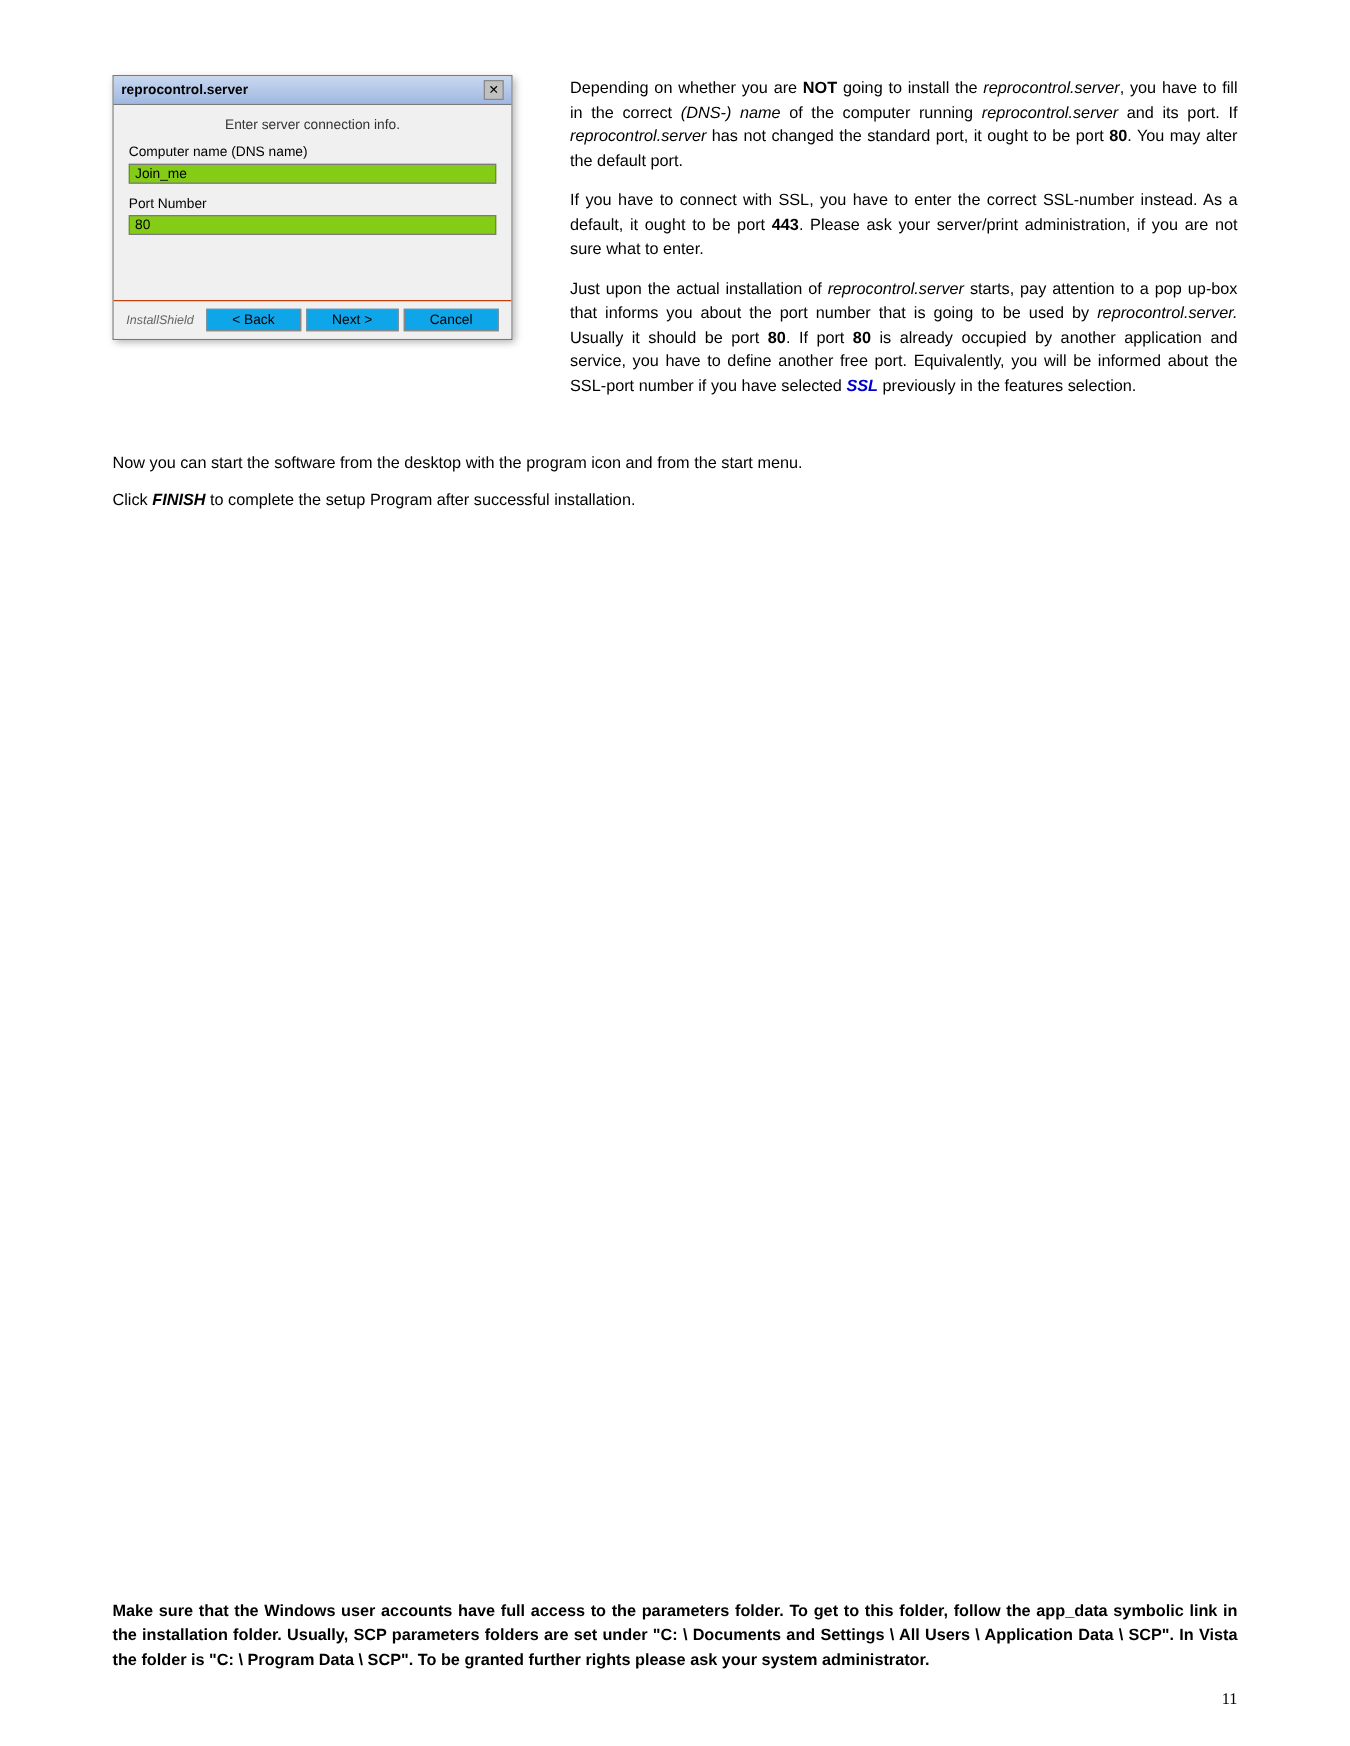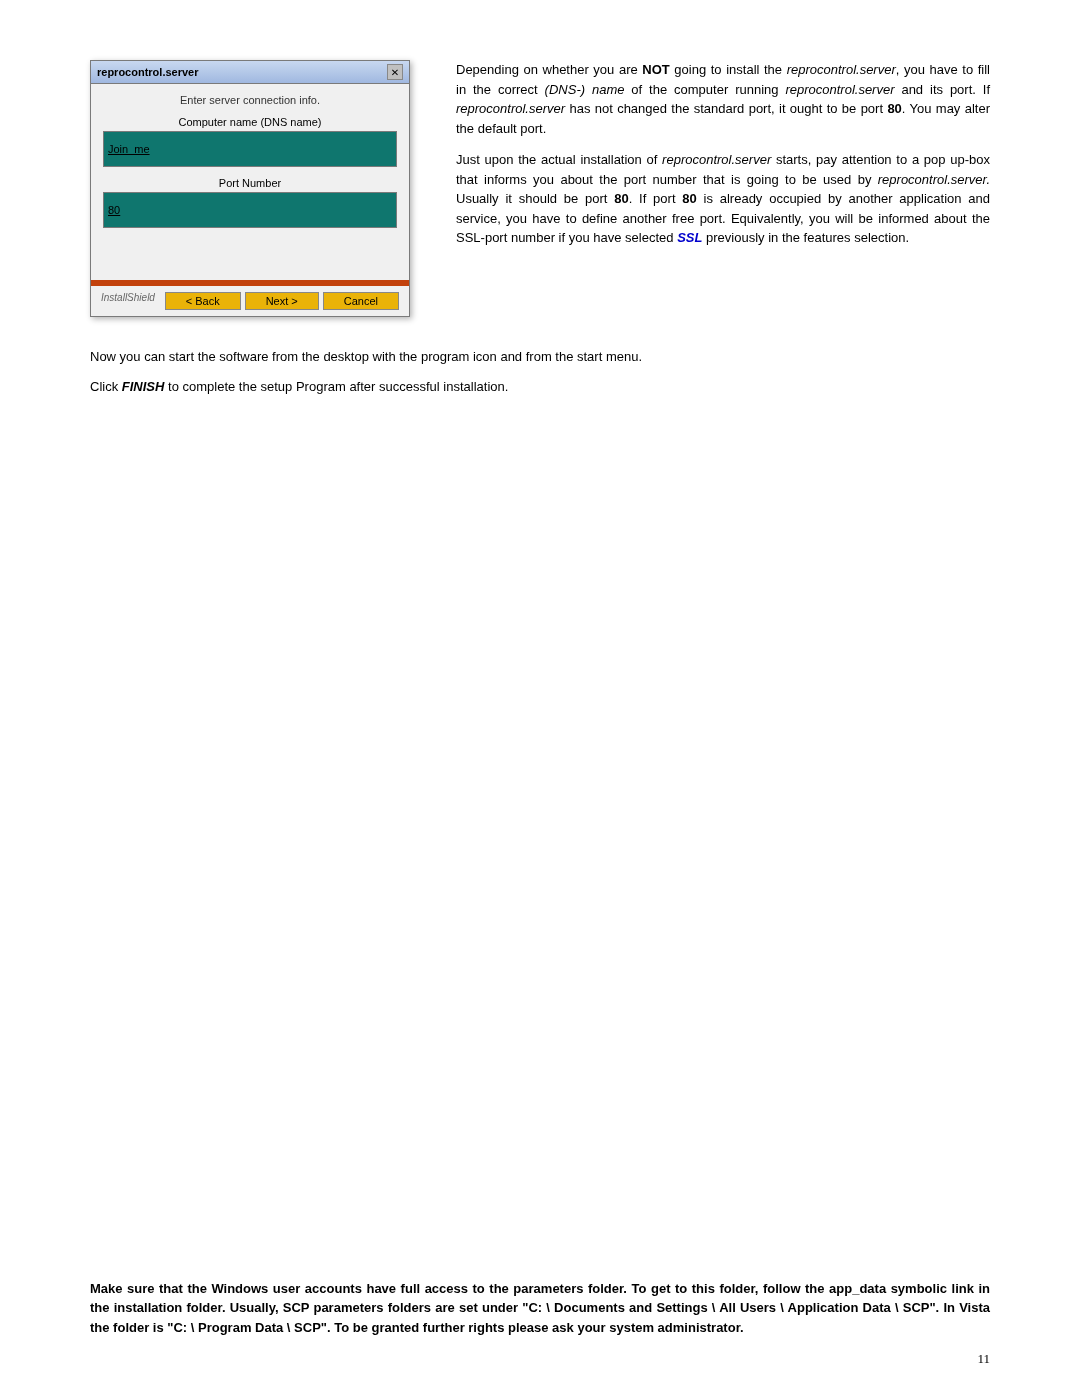--- a/index.html
+++ b/index.html
@@ -80,61 +80,60 @@
       color: #333;
       margin-bottom: 10px;
       text-align: center;
     }
 
     .dialog-field-label {
       font-size: 11px;
       color: #000;
       margin-bottom: 3px;
       margin-top: 6px;
-      text-align: center;
     }
 
     .dialog-input {
       width: 100%;
       border: 1px solid #7a7a7a;
-      background: #0f766e;
+      background: #84cc16;
       padding: 2px 4px;
       font-size: 11px;
-      height: 36px;
+      height: 16px;
       margin-bottom: 4px;
-      text-decoration: underline;
     }
 
     .dialog-spacer {
       height: 40px;
     }
 
     .dialog-footer {
-      border-top: 6px solid #c2410c;
+      border-top: 1px solid #c2410c;
       padding: 6px 10px;
       display: flex;
+      align-items: center;
       justify-content: space-between;
       background: #f0f0f0;
     }
 
     .dialog-installshield {
       font-size: 10px;
       color: #666;
       font-style: italic;
     }
 
     .dialog-buttons {
       display: flex;
       gap: 4px;
     }
 
     .dialog-btn {
       padding: 2px 20px;
       font-size: 11px;
-      background: #eab308;
+      background: #0ea5e9;
       border: 1px solid #888;
       cursor: pointer;
       min-width: 48px;
       text-align: center;
     }
 
     
     .right-text {
       flex: 1;
       font-size: 13px;
@@ -221,20 +220,23 @@
           </div>
         </div>
       </div>
     </div>
 
     <div class="right-text">
       <p>
         <span>Depending on whether you are </span><span class="bold">NOT</span><span> going to install the </span><span class="italic">reprocontrol.server</span><span>, you have to fill in the correct </span><span class="italic">(DNS-) name</span><span> of the computer running </span><span class="italic">reprocontrol.server</span><span> and its port. If </span><span class="italic">reprocontrol.server</span><span> has not changed the standard port, it ought to be port </span><span class="bold">80</span><span>. You may alter the default port.</span>
       </p>
       <p>
+        <span>If you have to connect with SSL, you have to enter the correct SSL-number instead. As a default, it ought to be port </span><span class="bold">443</span><span>. Please ask your server/print administration, if you are not sure what to enter.</span>
+      </p>
+      <p>
         <span>Just upon the actual installation of </span><span class="italic">reprocontrol.server</span><span> starts, pay attention to a pop up-box that informs you about the port number that is going to be used by </span><span class="italic">reprocontrol.server.</span><span> Usually it should be port </span><span class="bold">80</span><span>. If port </span><span class="bold">80</span><span> is already occupied by another application and service, you have to define another free port. Equivalently, you will be informed about the SSL-port number if you have selected </span><span class="ssl-styled">SSL</span><span> previously in the features selection.</span>
       </p>
     </div>
   </div>
 
   <div class="body-paragraphs">
     <p>Now you can start the software from the desktop with the program icon and from the start menu.</p>
     <p>
       <span>Click </span><span class="bold-italic">FINISH</span><span> to complete the setup Program after successful installation.</span>
     </p>

